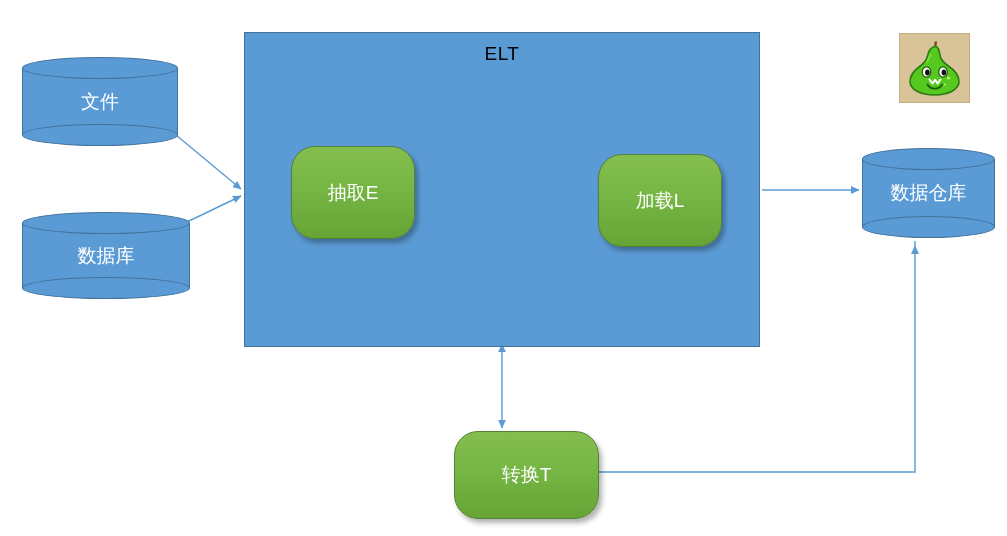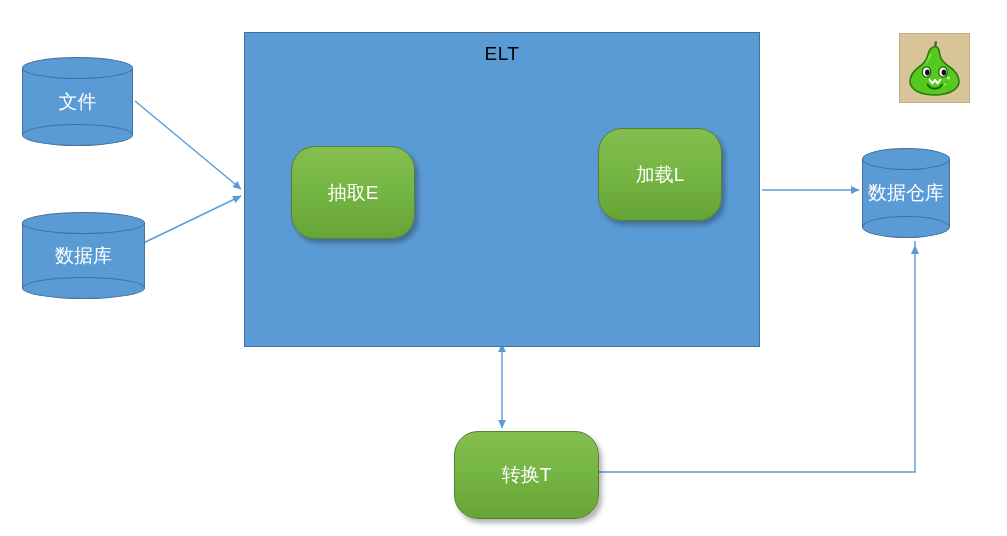--- a/index.html
+++ b/index.html
@@ -57,26 +57,27 @@
     box-sizing: border-box;
     background: linear-gradient(to bottom, #84BE4E 0%, #76B644 45%, #66A436 100%);
     box-shadow: 3px 4px 5px rgba(0,0,0,0.30);
     display: flex;
     align-items: center;
     justify-content: center;
     color: #ffffff;
     font-size: 19px;
   }
   .proc-e { left: 291px; top: 146px; width: 124px; height: 93px; }
-  .proc-l { left: 598px; top: 128px; width: 124px; height: 93px; }
+  .proc-l { left: 598px; top: 154px; width: 124px; height: 93px; }
   .proc-t { left: 454px; top: 431px; width: 145px; height: 88px; }
 
   
   .cyl {
     position: absolute;
+    padding-left: 45px;
   }
   .cyl .cyl-body {
     position: absolute;
     left: 0;
     top: 11px;
     width: 100%;
     height: calc(100% - 22px);
     background: #5B9BD5;
     border-left: 1px solid #41719C;
     border-right: 1px solid #41719C;

